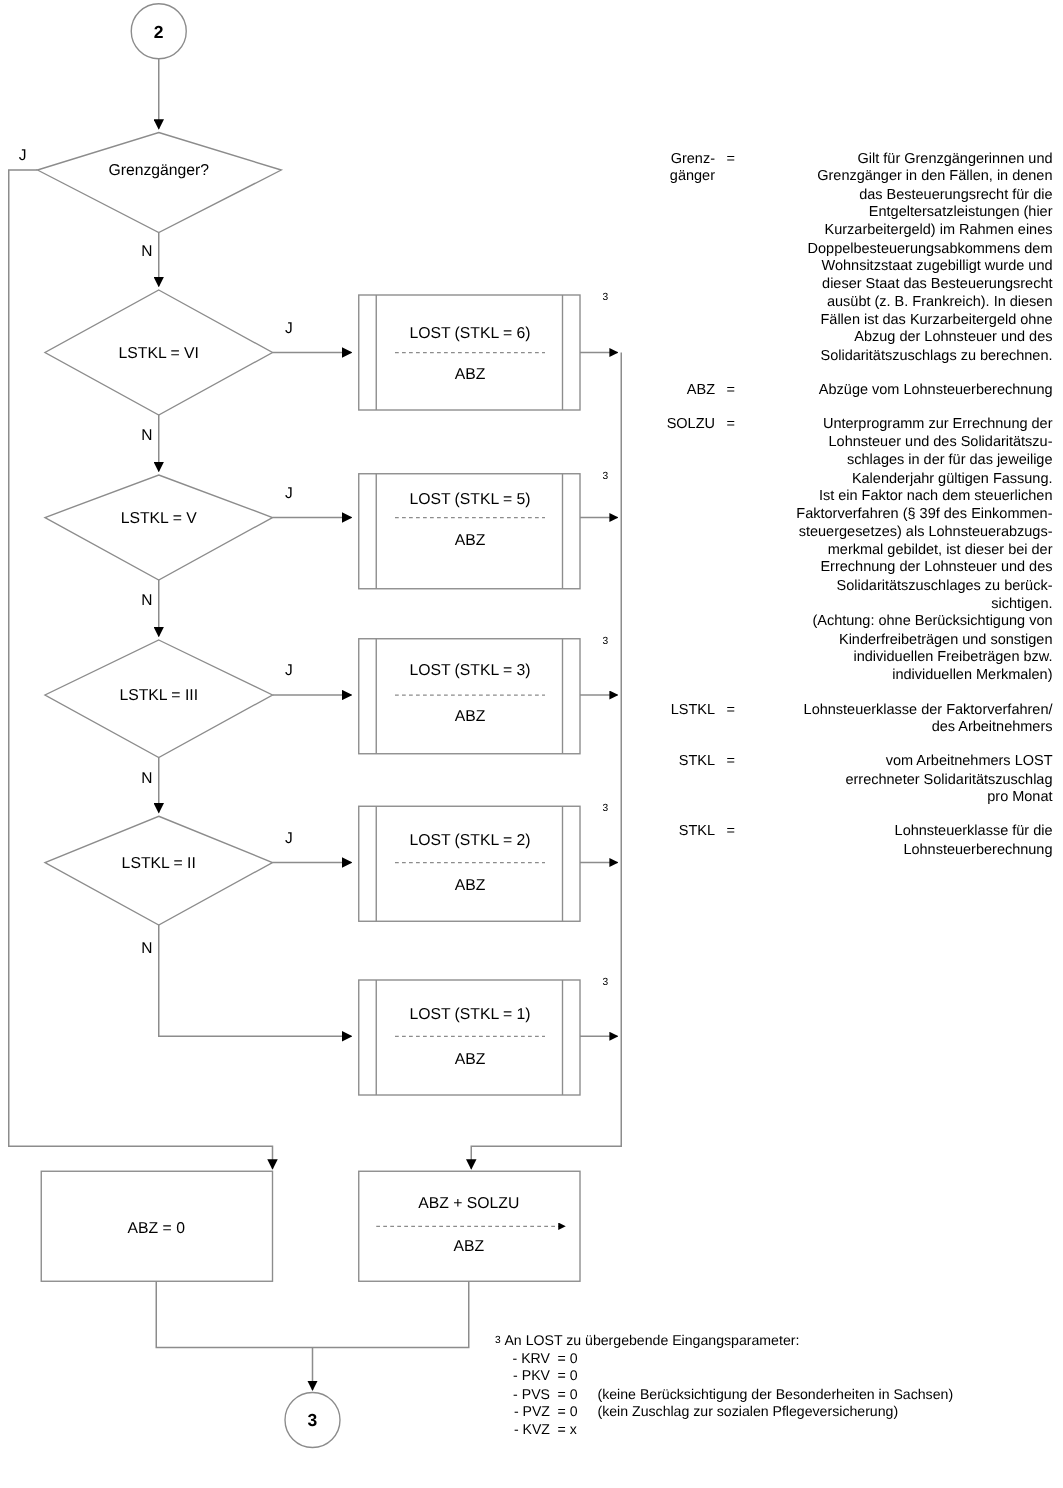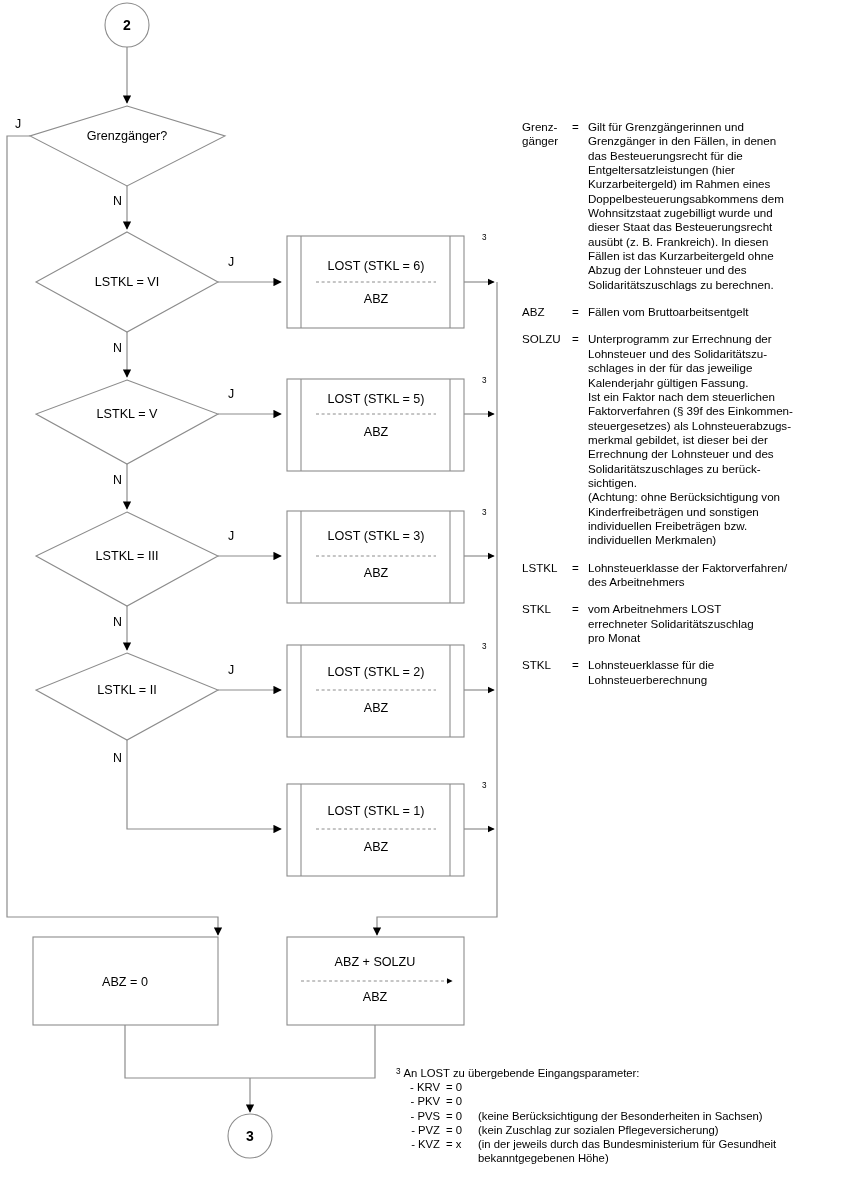--- a/index.html
+++ b/index.html
@@ -19,21 +19,21 @@
   .lbl-c{text-anchor:middle;}
   .lbl-jn{font-size:12.4px;fill:#000;}
   .lbl-term{font-size:14px;font-weight:bold;text-anchor:middle;}
   .sup{font-size:8.2px;fill:#000;}
 
   
   .legend{
     position:absolute;left:522px;top:120px;width:320px;
     font-size:11.6px;line-height:14.35px;
   }
-  .leg-row{display:flex;margin-bottom:13px;}
+  .leg-row{display:flex;margin-bottom:13px;text-align:right;}
   .leg-term{width:50px;flex:0 0 50px;white-space:pre-line;}
   .leg-eq{width:16px;flex:0 0 16px;}
   .leg-def{flex:1;white-space:pre-line;}
 
   
   .footnote{
     position:absolute;left:396px;top:1066px;width:454px;
     font-size:11.3px;line-height:14.2px;
   }
   .fn-head{display:flex;align-items:flex-start;}
@@ -203,21 +203,21 @@
 Wohnsitzstaat zugebilligt wurde und
 dieser Staat das Besteuerungsrecht
 ausübt (z. B. Frankreich). In diesen
 Fällen ist das Kurzarbeitergeld ohne
 Abzug der Lohnsteuer und des
 Solidaritätszuschlags zu berechnen.</div>
   </div>
   <div class="leg-row">
     <div class="leg-term">ABZ</div>
     <div class="leg-eq">=</div>
-    <div class="leg-def">Fällen vom Bruttoarbeitsentgelt</div>
+    <div class="leg-def">Abzüge vom Lohnsteuerberechnung</div>
   </div>
   <div class="leg-row">
     <div class="leg-term">SOLZU</div>
     <div class="leg-eq">=</div>
     <div class="leg-def">Unterprogramm zur Errechnung der
 Lohnsteuer und des Solidaritätszu-
 schlages in der für das jeweilige
 Kalenderjahr gültigen Fassung.
 Ist ein Faktor nach dem steuerlichen
 Faktorverfahren (§ 39f des Einkommen-
@@ -272,17 +272,15 @@
       <span class="fn-desc">(keine Berücksichtigung der Besonderheiten in Sachsen)</span>
     </li>
     <li class="fn-item">
       <span class="fn-key">- PVZ</span>
       <span class="fn-val">= 0</span>
       <span class="fn-desc">(kein Zuschlag zur sozialen Pflegeversicherung)</span>
     </li>
     <li class="fn-item">
       <span class="fn-key">- KVZ</span>
       <span class="fn-val">= x</span>
-      <span class="fn-desc">(in der jeweils durch das Bundesministerium für Gesundheit
-bekanntgegebenen Höhe)</span>
     </li>
   </ul>
 </div>
 
 </body></html>

